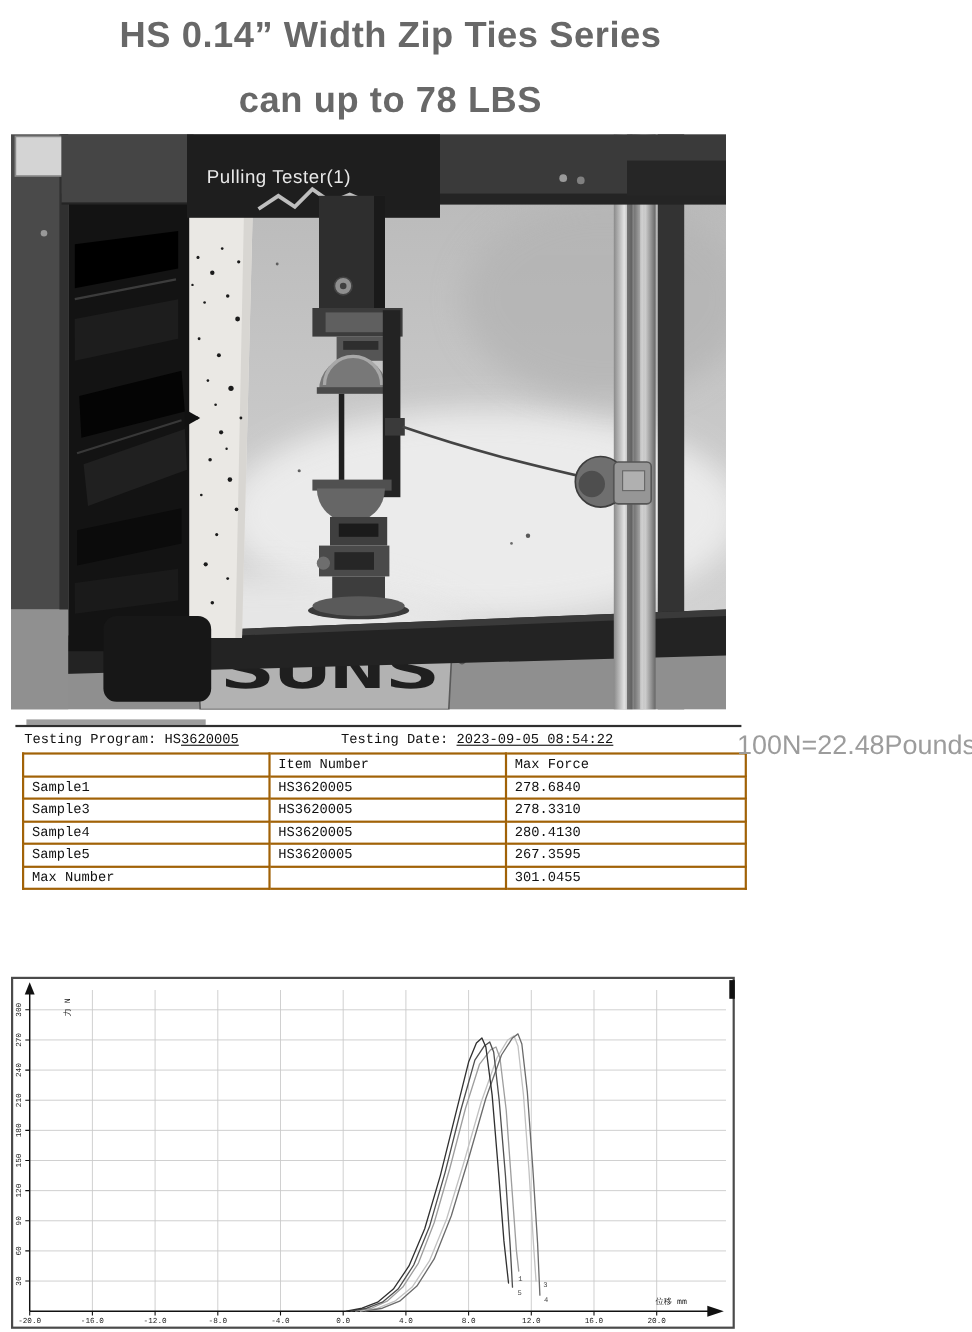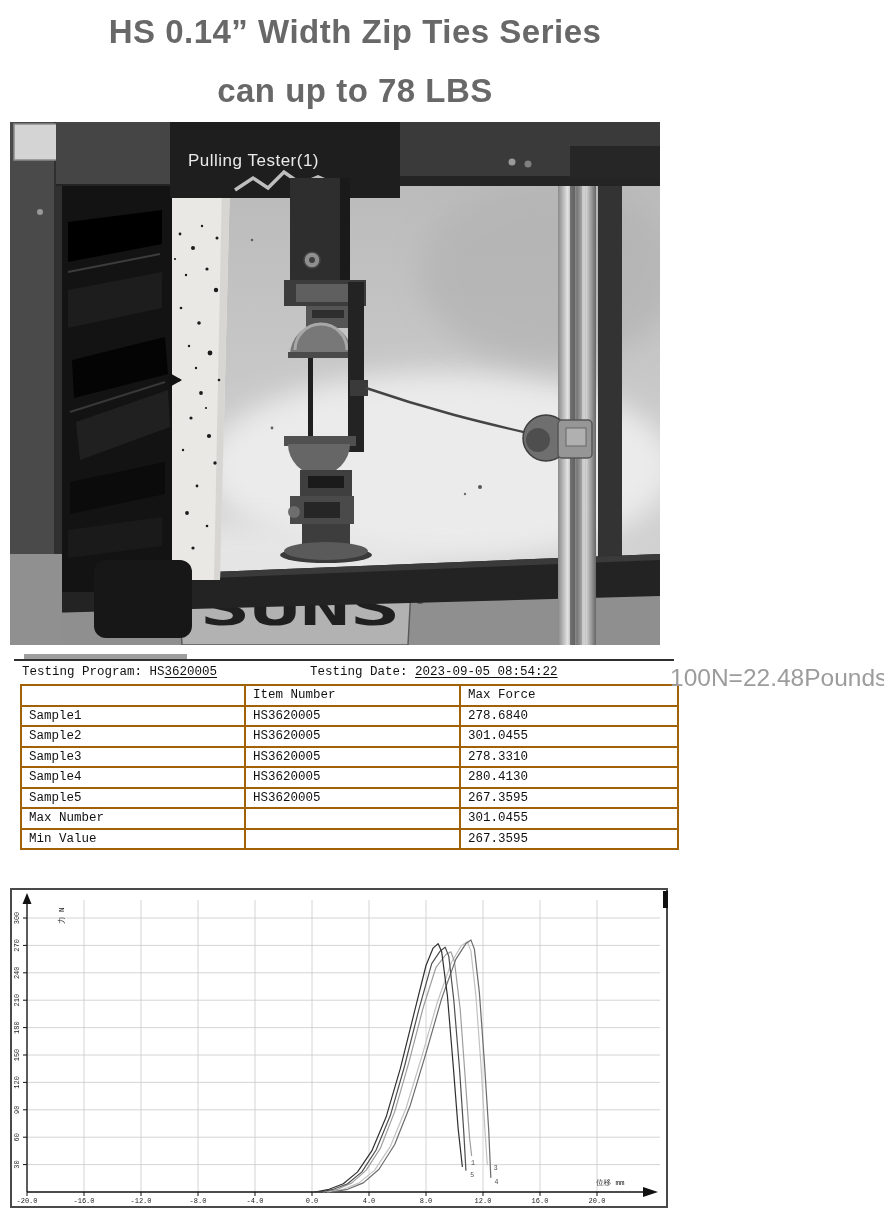--- a/index.html
+++ b/index.html
@@ -199,48 +199,38 @@
           <td></td>
           <td>Item Number</td>
           <td>Max Force</td>
         </tr>
         <tr>
           <td>Sample1</td>
           <td>HS3620005</td>
           <td>278.6840</td>
         </tr>
         <tr>
-          <td>Sample2</td>
-          <td>HS3620005</td>
-          <td>301.0455</td>
-        </tr>
-        <tr>
           <td>Sample3</td>
           <td>HS3620005</td>
           <td>278.3310</td>
         </tr>
         <tr>
           <td>Sample4</td>
           <td>HS3620005</td>
           <td>280.4130</td>
         </tr>
         <tr>
           <td>Sample5</td>
           <td>HS3620005</td>
           <td>267.3595</td>
         </tr>
         <tr>
           <td>Max Number</td>
           <td></td>
           <td>301.0455</td>
-        </tr>
-        <tr>
-          <td>Min Value</td>
-          <td></td>
-          <td>267.3595</td>
         </tr>
       </tbody>
   </table>
 </div>
 
 <div class="note">100N=22.48Pounds</div>
 
 <div class="chartbox">
   <svg id="chart-svg" viewBox="0 0 654 316" width="654" height="316">
       <line x1="15" y1="10" x2="15" y2="302" stroke="#c9c9c9" stroke-width="0.8"></line>

